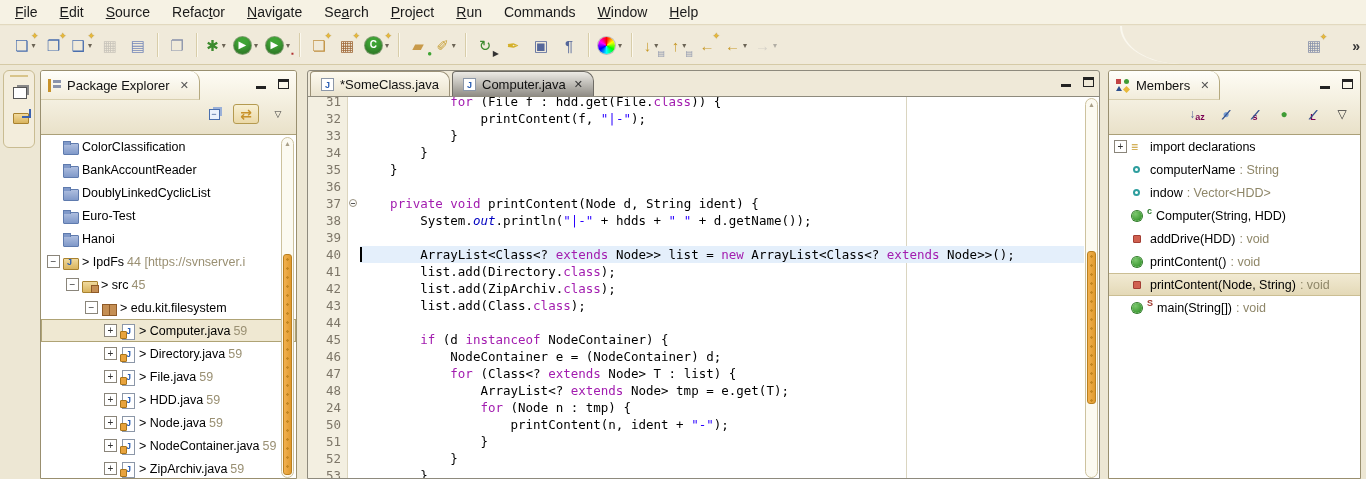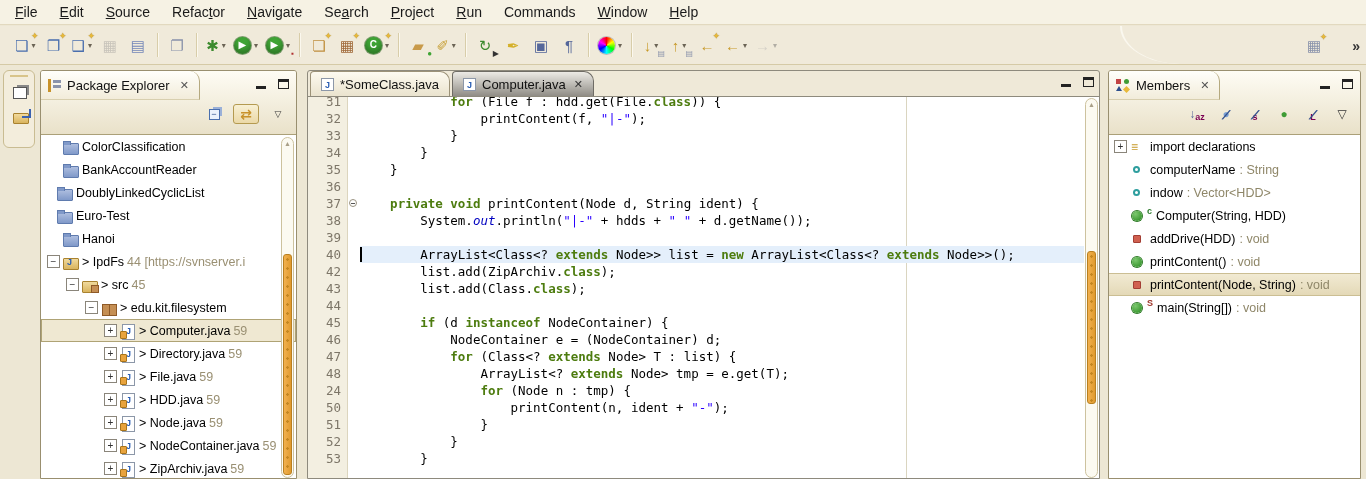--- a/index.html
+++ b/index.html
@@ -129,21 +129,21 @@
   .codelines { position:absolute; left:0; top:-4px; right:15px; }
   .cl { display:flex; height:17px; font:12.5px/17px "DejaVu Sans Mono",monospace; white-space:pre; }
   .cl .ln { flex:0 0 40px; text-align:right; padding-right:7px; color:#7D7668; }
   .cl .fold { flex:0 0 12px; position:relative; }
   .fold .fm { position:absolute; left:1px; top:4px; width:8px; height:8px; border:1px solid #9A9382;
     border-radius:50%; background:#fff; }
   .fold .fm:before { content:""; position:absolute; left:1px; top:3px; width:4px; height:1px; background:#555; }
   .cl .code { flex:1; position:relative; color:#000; }
   .cl.cur .code { background:#E4EFFB; }
   .caret { position:absolute; left:0px; top:1px; width:2px; height:15px; background:#000; }
-  .kw { color:#4d7c0f; font-weight:bold; }
+  .kw { color:#a21caf; font-weight:normal; }
   .str { color:#2A00FF; }
   .stf { color:#0000C0; font-style:italic; }
 
   
   .mem-icon { position:relative; width:14px; height:14px; }
   .mem-icon i { position:absolute; font-style:normal; }
   .mi-sq { left:0; top:1px; width:5px; height:5px; background:#C24444; }
   .mi-ci { right:1px; top:1px; width:5px; height:5px; border-radius:50%; background:#3F9C35; }
   .mi-tr { left:0; bottom:1px; width:0; height:0; border-left:3px solid transparent; border-right:3px solid transparent; border-bottom:5px solid #2C4E8C; }
   .mi-di { right:1px; bottom:0px; width:5px; height:5px; background:#E8B93B; transform:rotate(45deg); }
@@ -350,26 +350,26 @@
       <div class="trow" style="padding-left: 6px;">
         <span class="exp none"></span>
         <span class="ti i-folder"></span>
         <span class="tl">ColorClassification</span>
       </div>
       <div class="trow" style="padding-left: 6px;">
         <span class="exp none"></span>
         <span class="ti i-folder"></span>
         <span class="tl">BankAccountReader</span>
       </div>
-      <div class="trow" style="">
+      <div class="trow" style="padding-left: 6px;">
         <span class="exp none"></span>
         <span class="ti i-folder"></span>
         <span class="tl">DoublyLinkedCyclicList</span>
       </div>
-      <div class="trow" style="padding-left: 0;">
+      <div class="trow" style="padding-left: 6px;">
         <span class="exp none"></span>
         <span class="ti i-folder"></span>
         <span class="tl">Euro-Test</span>
       </div>
       <div class="trow" style="padding-left: 6px;">
         <span class="exp none"></span>
         <span class="ti i-folder"></span>
         <span class="tl">Hanoi</span>
       </div>
       <div class="trow" style="padding-left: 6px;">
@@ -465,20 +465,21 @@
         <div class="cl"><span class="ln">31</span><span class="fold"></span><span class="code"><span>            </span><span class="kw">for</span><span> (File f : hdd.get(File.</span><span class="kw">class</span><span>)) {</span></span></div>
         <div class="cl"><span class="ln">32</span><span class="fold"></span><span class="code"><span>                printContent(f, </span><span class="str">"|-"</span><span>);</span></span></div>
         <div class="cl"><span class="ln">33</span><span class="fold"></span><span class="code"><span>            }</span></span></div>
         <div class="cl"><span class="ln">34</span><span class="fold"></span><span class="code"><span>        }</span></span></div>
         <div class="cl"><span class="ln">35</span><span class="fold"></span><span class="code"><span>    }</span></span></div>
         <div class="cl"><span class="ln">36</span><span class="fold"></span><span class="code"></span></div>
         <div class="cl"><span class="ln">37</span><span class="fold"><span class="fm"></span></span><span class="code"><span>    </span><span class="kw">private</span><span> </span><span class="kw">void</span><span> printContent(Node d, String ident) {</span></span></div>
         <div class="cl"><span class="ln">38</span><span class="fold"></span><span class="code"><span>        System.</span><span class="stf">out</span><span>.println(</span><span class="str">"|-"</span><span> + hdds + </span><span class="str">" "</span><span> + d.getName());</span></span></div>
         <div class="cl"><span class="ln">39</span><span class="fold"></span><span class="code"></span></div>
         <div class="cl cur"><span class="ln">40</span><span class="fold"></span><span class="code"><span>        ArrayList&lt;Class&lt;? </span><span class="kw">extends</span><span> Node&gt;&gt; list = </span><span class="kw">new</span><span> ArrayList&lt;Class&lt;? </span><span class="kw">extends</span><span> Node&gt;&gt;();</span><span class="caret"></span></span></div>
+        <div class="cl"><span class="ln">41</span><span class="fold"></span><span class="code"><span>        list.add(Directory.</span><span class="kw">class</span><span>);</span></span></div>
         <div class="cl"><span class="ln">42</span><span class="fold"></span><span class="code"><span>        list.add(ZipArchiv.</span><span class="kw">class</span><span>);</span></span></div>
         <div class="cl"><span class="ln">43</span><span class="fold"></span><span class="code"><span>        list.add(Class.</span><span class="kw">class</span><span>);</span></span></div>
         <div class="cl"><span class="ln">44</span><span class="fold"></span><span class="code"></span></div>
         <div class="cl"><span class="ln">45</span><span class="fold"></span><span class="code"><span>        </span><span class="kw">if</span><span> (d </span><span class="kw">instanceof</span><span> NodeContainer) {</span></span></div>
         <div class="cl"><span class="ln">46</span><span class="fold"></span><span class="code"><span>            NodeContainer e = (NodeContainer) d;</span></span></div>
         <div class="cl"><span class="ln">47</span><span class="fold"></span><span class="code"><span>            </span><span class="kw">for</span><span> (Class&lt;? </span><span class="kw">extends</span><span> Node&gt; T : list) {</span></span></div>
         <div class="cl"><span class="ln">48</span><span class="fold"></span><span class="code"><span>                ArrayList&lt;? </span><span class="kw">extends</span><span> Node&gt; tmp = e.get(T);</span></span></div>
         <div class="cl"><span class="ln">24</span><span class="fold"></span><span class="code"><span>                </span><span class="kw">for</span><span> (Node n : tmp) {</span></span></div>
         <div class="cl"><span class="ln">50</span><span class="fold"></span><span class="code"><span>                    printContent(n, ident + </span><span class="str">"-"</span><span>);</span></span></div>
         <div class="cl"><span class="ln">51</span><span class="fold"></span><span class="code"><span>                }</span></span></div>

